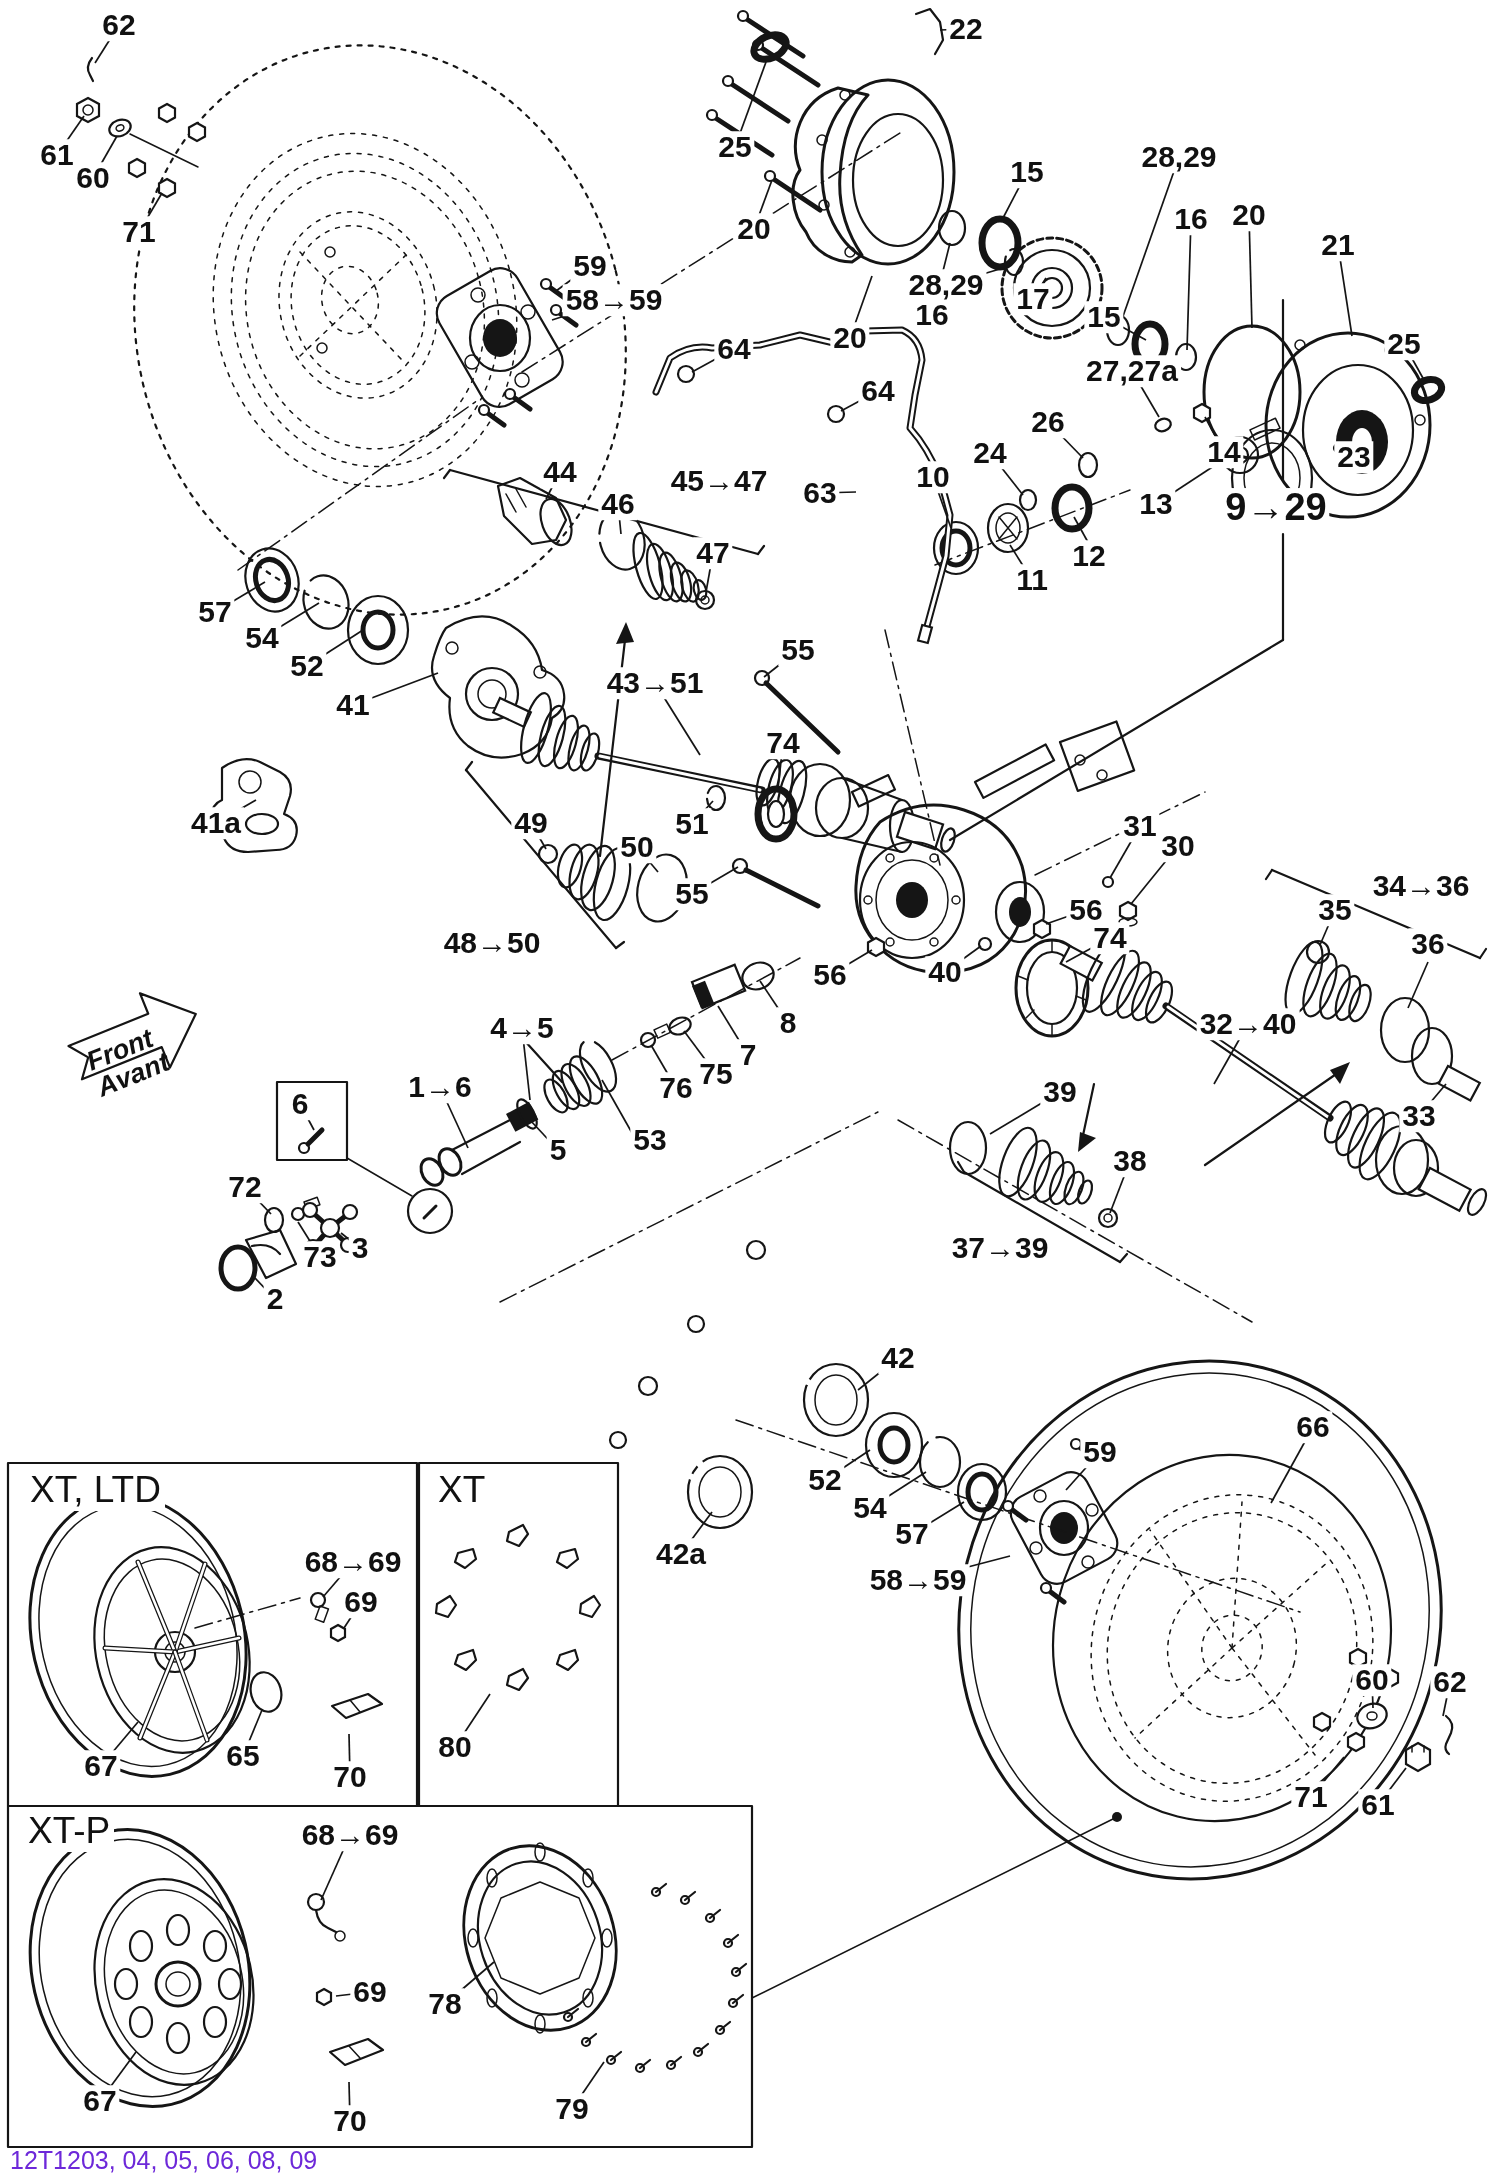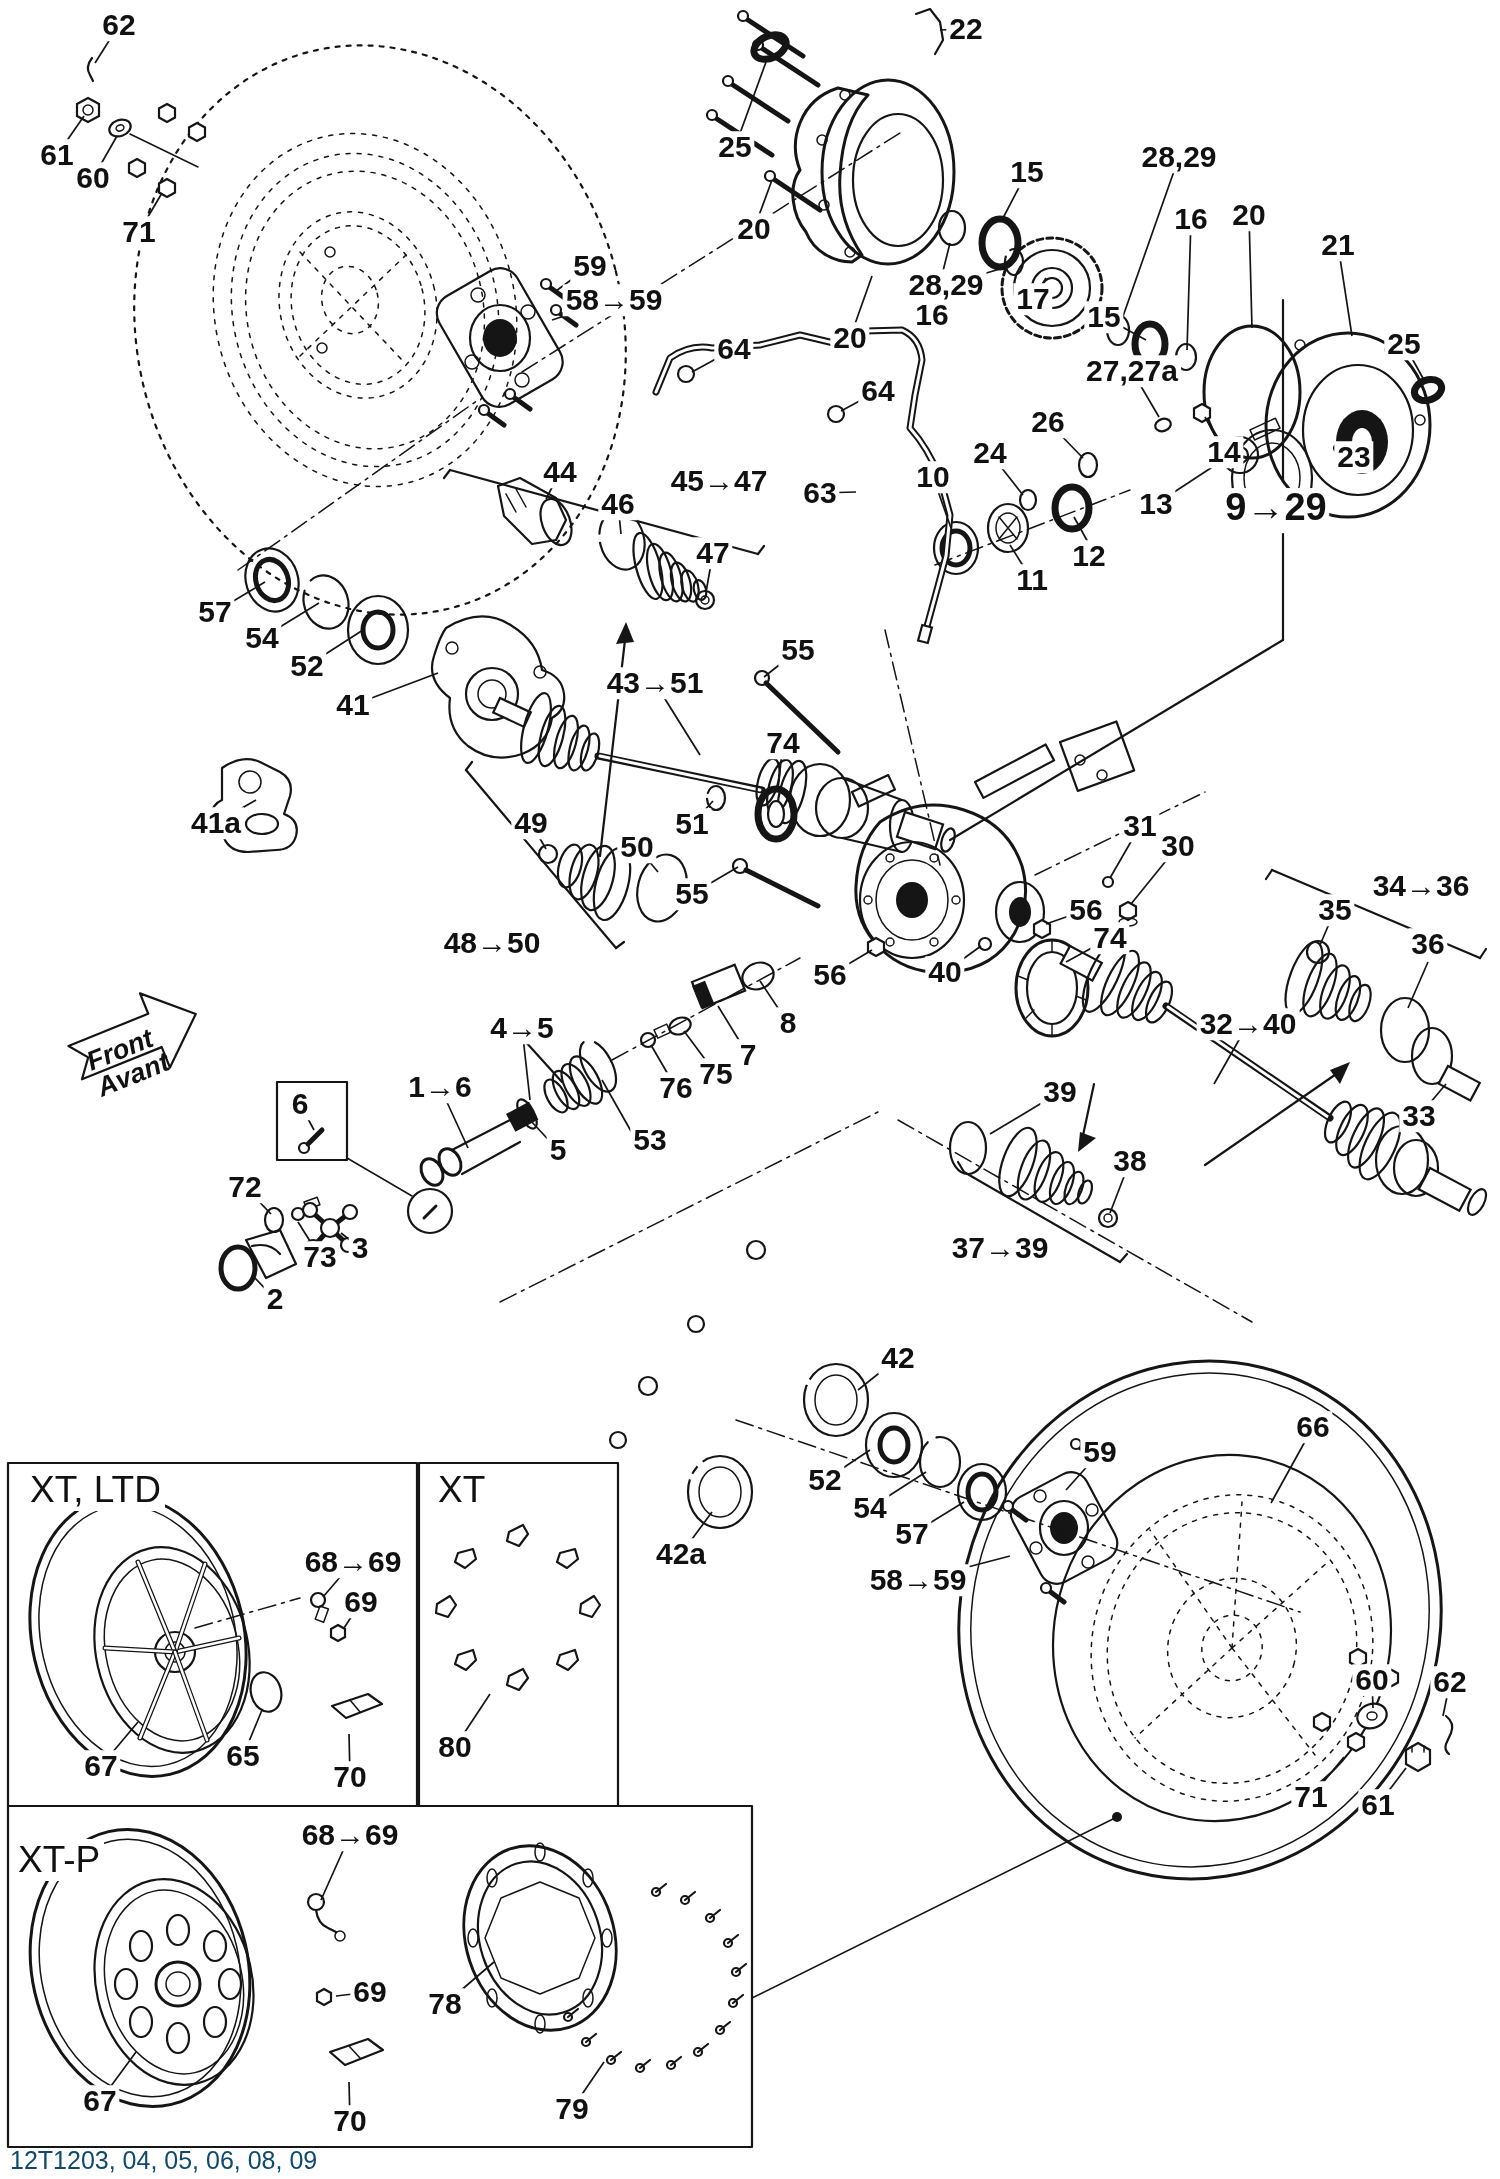--- a/index.html
+++ b/index.html
@@ -22,21 +22,21 @@
   .callout{
     position:absolute;transform:translate(-50%,-50%);
     font-size:30px;font-weight:bold;color:#111;background:#fff;
     padding:0 3px;line-height:1.05;white-space:nowrap;z-index:5;
   }
   .callout.big{font-size:38px;}
   .inset-title{
     position:absolute;font-size:37px;font-weight:500;color:#111;z-index:5;background:#fff;padding:0 4px;
   }
   .footer-code{
-    position:absolute;left:10px;top:2146px;font-size:25px;color:#0c4a6e;z-index:5;
+    position:absolute;left:10px;top:2146px;font-size:25px;color:#6d28d9;z-index:5;
   }
   .front-label{
     position:absolute;left:128px;top:1062px;transform:translate(-50%,-50%) rotate(-22deg);
     font-size:27px;font-style:italic;font-weight:bold;color:#111;text-align:left;line-height:1.05;z-index:5;
   }
 </style>
 </head>
 <body>
 
 <div class="stage">
@@ -865,21 +865,21 @@
       <div class="callout" style="left: 350px; top: 1835px;">68→69</div>
       <div class="callout" style="left: 370px; top: 1992px;">69</div>
       <div class="callout" style="left: 100px; top: 2101px;">67</div>
       <div class="callout" style="left: 350px; top: 2121px;">70</div>
       <div class="callout" style="left: 445px; top: 2004px;">78</div>
       <div class="callout" style="left: 572px; top: 2109px;">79</div>
     </div>
 
 <div class="inset-title" style="left:26px;top:1469px;">XT, LTD</div>
 <div class="inset-title" style="left:434px;top:1469px;">XT</div>
-<div class="inset-title" style="left:14px;top:1810px;margin-top:29px;">XT-P</div>
+<div class="inset-title" style="left:24px;top:1810px;">XT-P</div>
 
 <div class="front-label">
   <div>Front</div>
   <div>Avant</div>
 </div>
 
 <div class="footer-code">12T1203, 04, 05, 06, 08, 09</div>
 
 </div>
 

